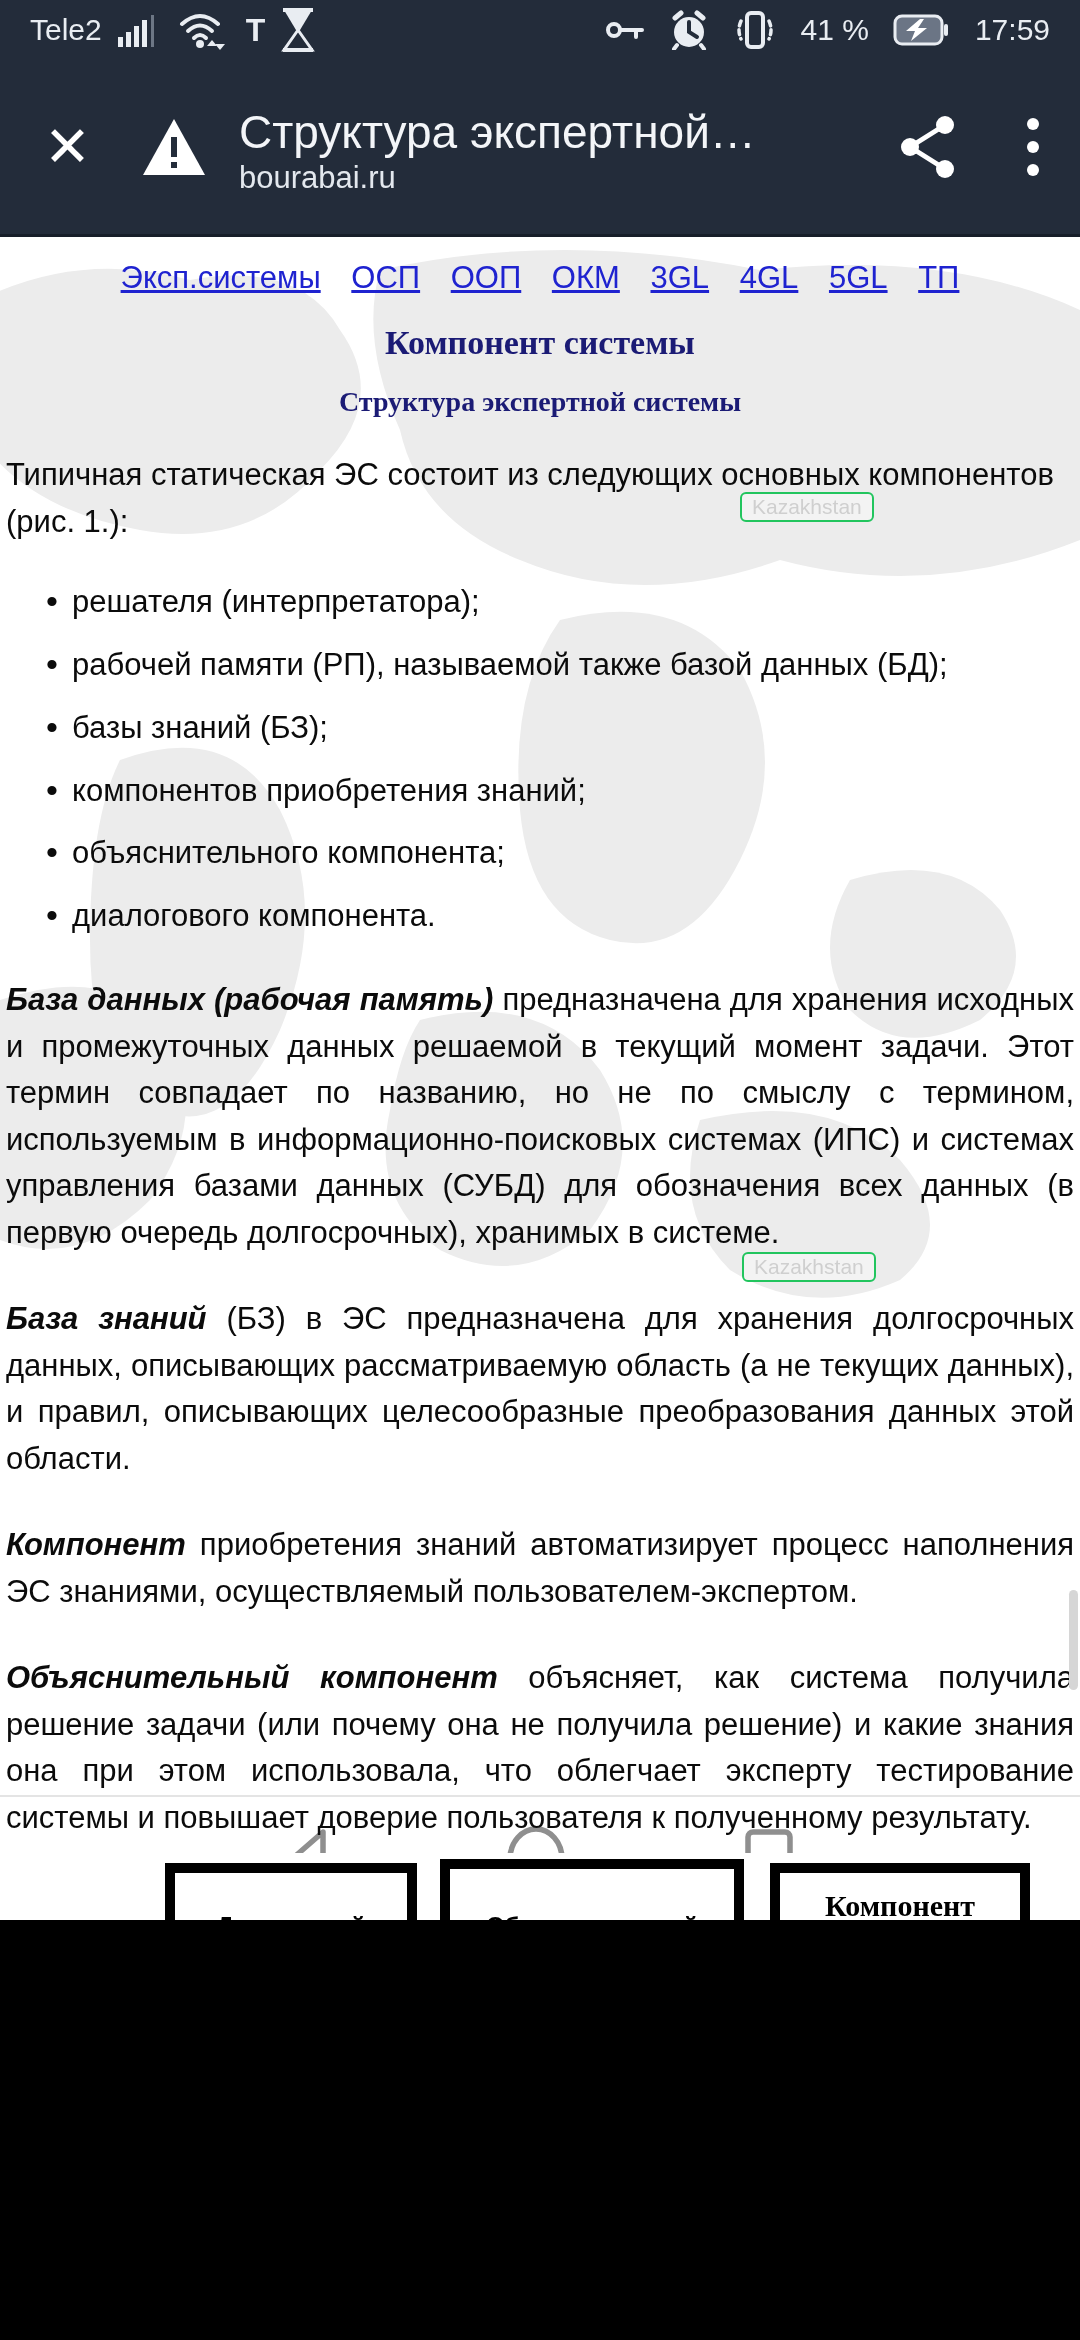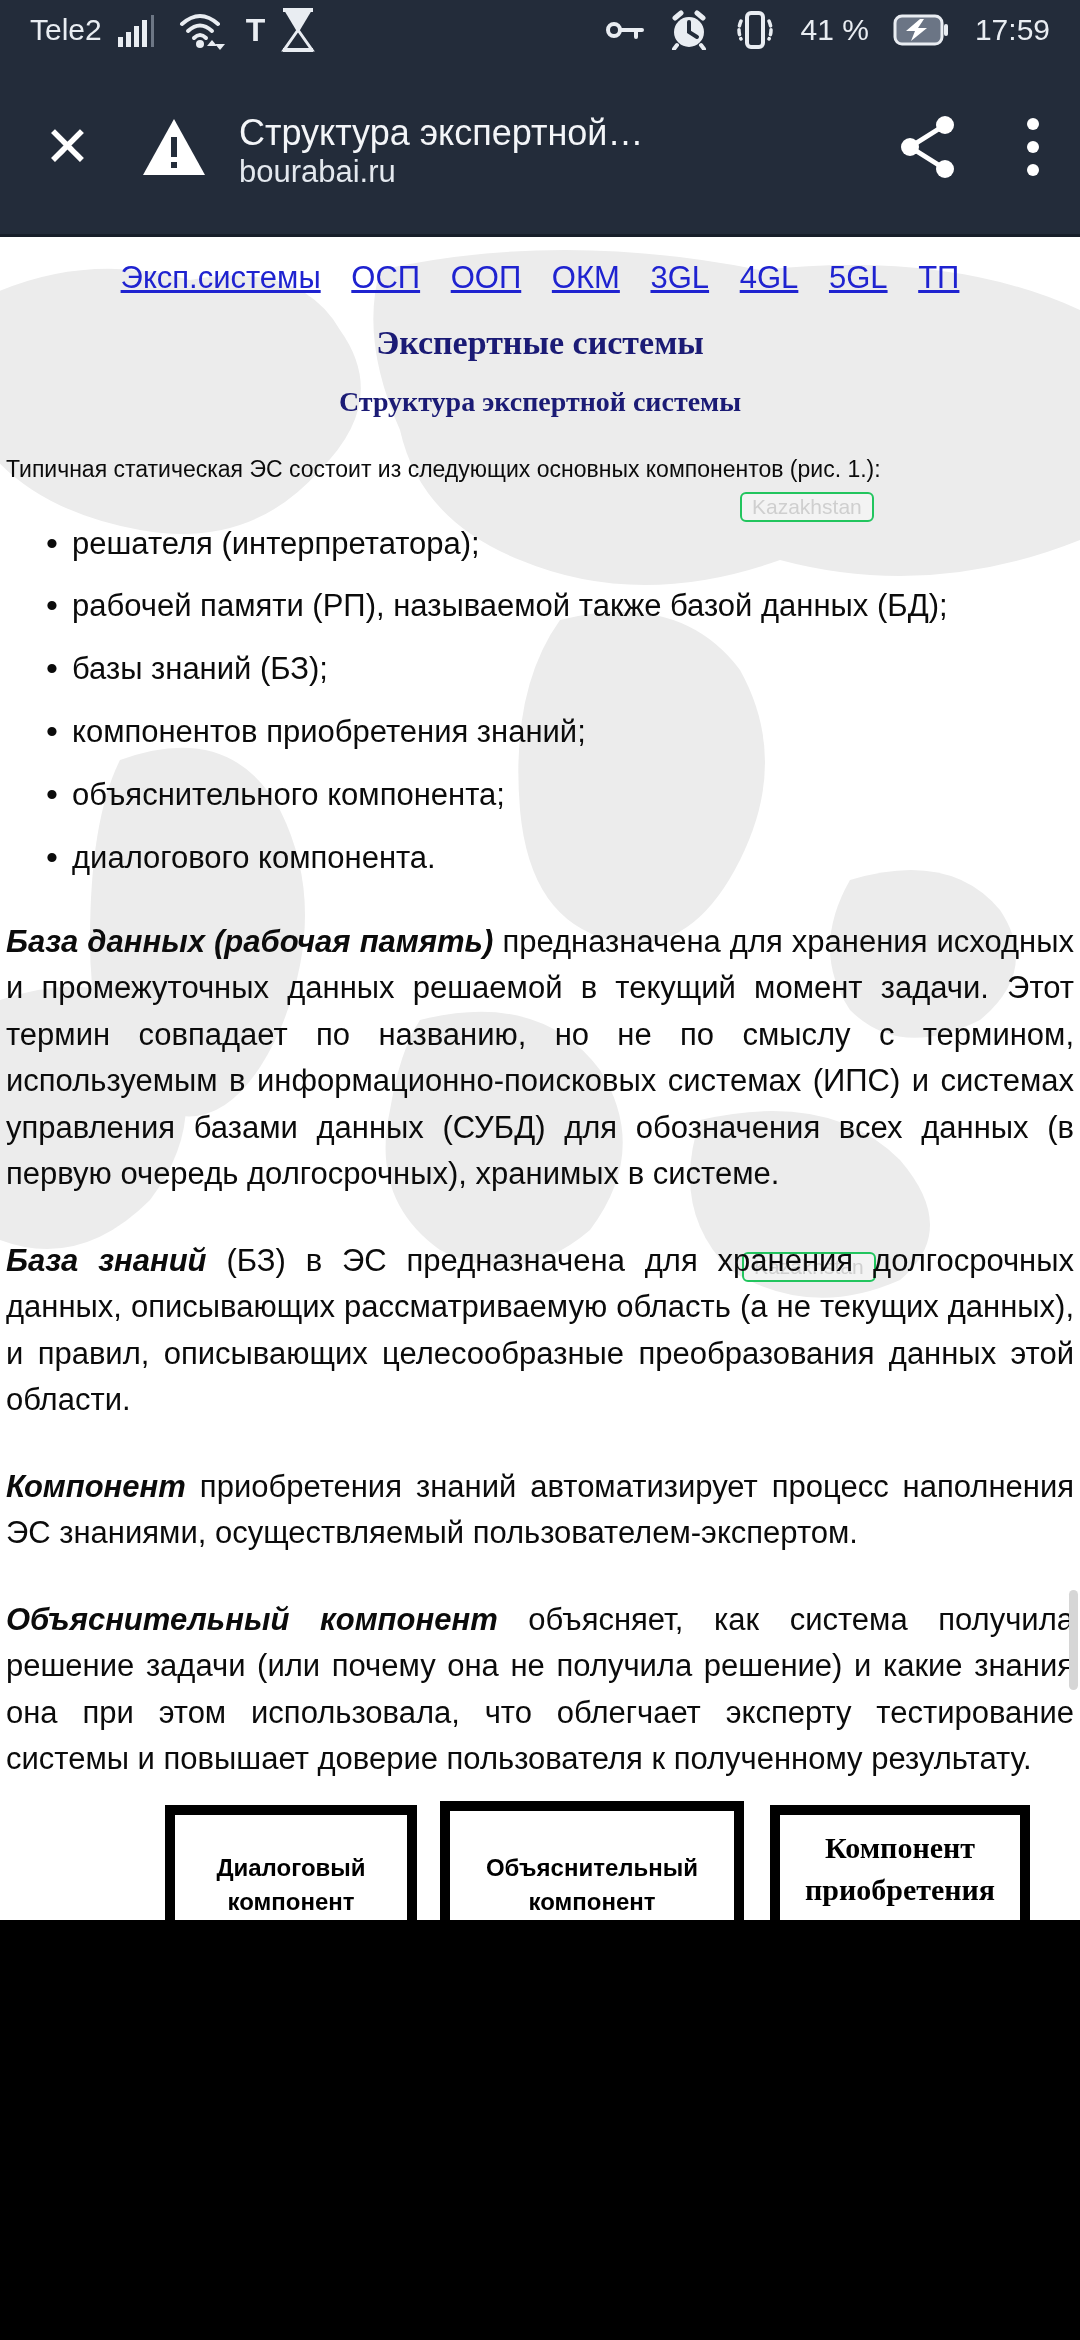--- a/index.html
+++ b/index.html
@@ -15,40 +15,40 @@
   .sb-t{font-weight:bold;font-size:32px;}
   .sb-ico{display:block;}
 
   
   .app-header{position:absolute;top:60px;left:0;width:100%;height:177px;background:#232c3a;
               display:flex;align-items:center;box-sizing:border-box;padding:0 40px 0 44px;
               border-bottom:3px solid #171e29;}
   .close-x{color:#fff;font-size:56px;line-height:1;font-weight:300;}
   .warn{margin-left:52px;}
   .titles{margin-left:34px;padding-top:10px;min-width:0;}
-  .hdr-title{color:#f3f5f8;font-size:36px;line-height:1.15;white-space:nowrap;}
+  .hdr-title{color:#f3f5f8;font-size:46px;line-height:1.15;white-space:nowrap;}
   .hdr-url{color:#e3e8ee;font-size:31px;line-height:1.25;}
   .share{margin-left:auto;}
   .kebab{margin-left:70px;}
 
   
   .content{position:absolute;top:240px;left:0;width:1080px;height:1975px;background:#fff;overflow:hidden;}
   .mapbg{position:absolute;left:0;top:0;z-index:0;}
   .kz{position:absolute;z-index:0;color:#cfcfcf;border:2px solid #22c55e;border-radius:6px;
       padding:1px 10px;font-size:21px;background:rgba(255,255,255,.4);}
   .inner{position:relative;z-index:1;padding:0 6px;color:#0b0b0b;}
 
   .toplinks{padding-top:20px;text-align:center;font-size:31px;}
   .toplinks a{color:#1f23d0;text-decoration:underline;margin:0 11px;}
   .h1,.h2{text-align:center;font-family:"Liberation Serif",serif;font-weight:bold;color:#1b1b75;}
   .h1{font-size:34px;margin:28px 0 0;}
   .h2{font-size:28px;margin:24px 0 0;}
 
   .para{font-size:31px;line-height:1.5;text-align:justify;margin:40px 0 0;}
-  .p-intro{font-size:23px;line-height:1.5;margin:34px 0 0;text-align:left;}
+  .p-intro{font-size:31px;line-height:1.5;margin:34px 0 0;text-align:left;}
   .lead{font-weight:bold;font-style:italic;}
 
   ul.bullets{list-style:none;margin:36px 0 0;padding:0;}
   ul.bullets li{position:relative;padding-left:66px;margin-top:21px;font-size:31px;line-height:1.35;}
   ul.bullets li::before{content:"•";position:absolute;left:40px;top:-2px;font-size:34px;}
 
   
   .figure{position:relative;height:648px;margin:12px -6px 0;background:#fff;}
   .dbox{position:absolute;box-sizing:border-box;border:10px solid #000;background:#fff;
         font-weight:bold;font-size:24px;line-height:1.42;text-align:center;color:#000;}
@@ -179,21 +179,21 @@
         <a href="#">Эксп.системы</a>
         <a href="#">ОСП</a>
         <a href="#">ООП</a>
         <a href="#">ОКМ</a>
         <a href="#">3GL</a>
         <a href="#">4GL</a>
         <a href="#">5GL</a>
         <a href="#">ТП</a>
       </div>
 
-      <div class="h1">Экспертные системы</div>
+      <div class="h1">Компонент системы</div>
       <div class="h2">Структура экспертной системы</div>
 
       <p class="p-intro">Типичная статическая ЭС состоит из следующих основных компонентов (рис. 1.):</p>
 
       <ul class="bullets">
         <li><span>решателя (интерпретатора);</span></li>
         <li><span>рабочей памяти (РП), называемой также базой данных (БД);</span></li>
         <li><span>базы знаний (БЗ);</span></li>
         <li><span>компонентов приобретения знаний;</span></li>
         <li><span>объяснительного компонента;</span></li>

